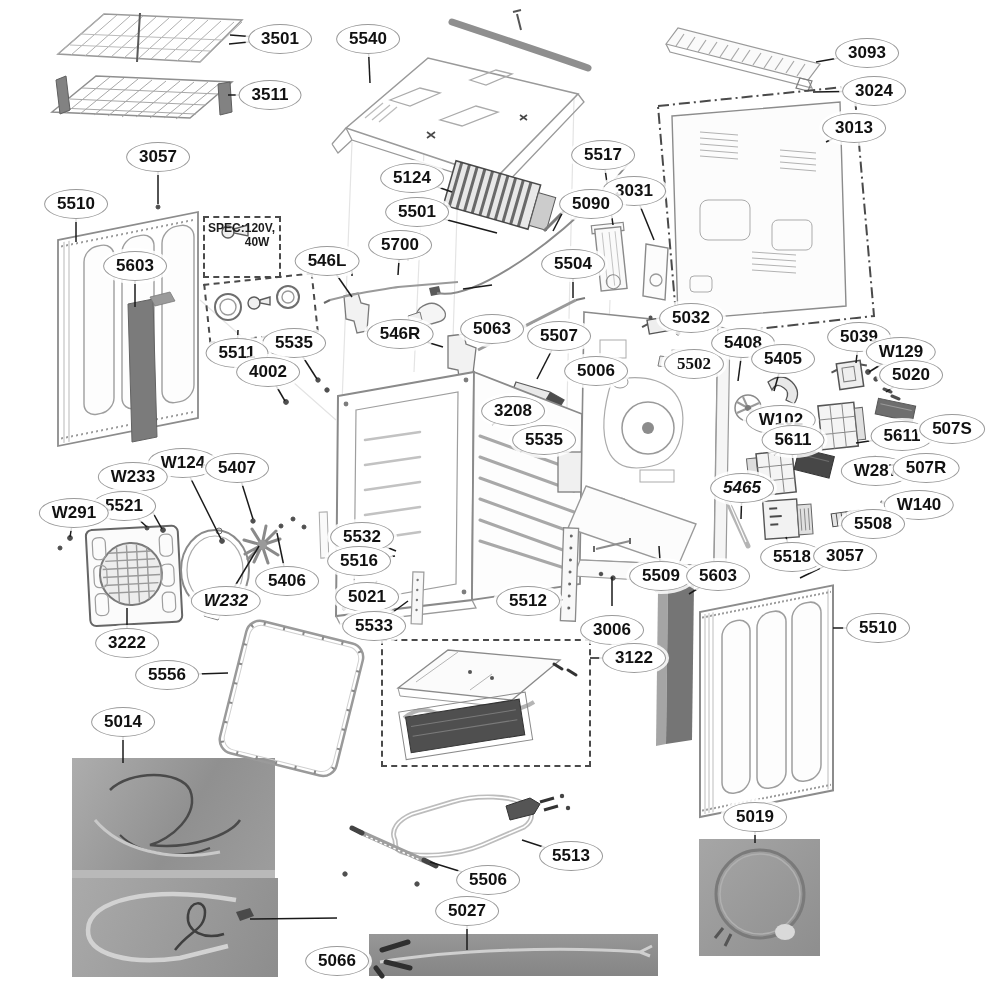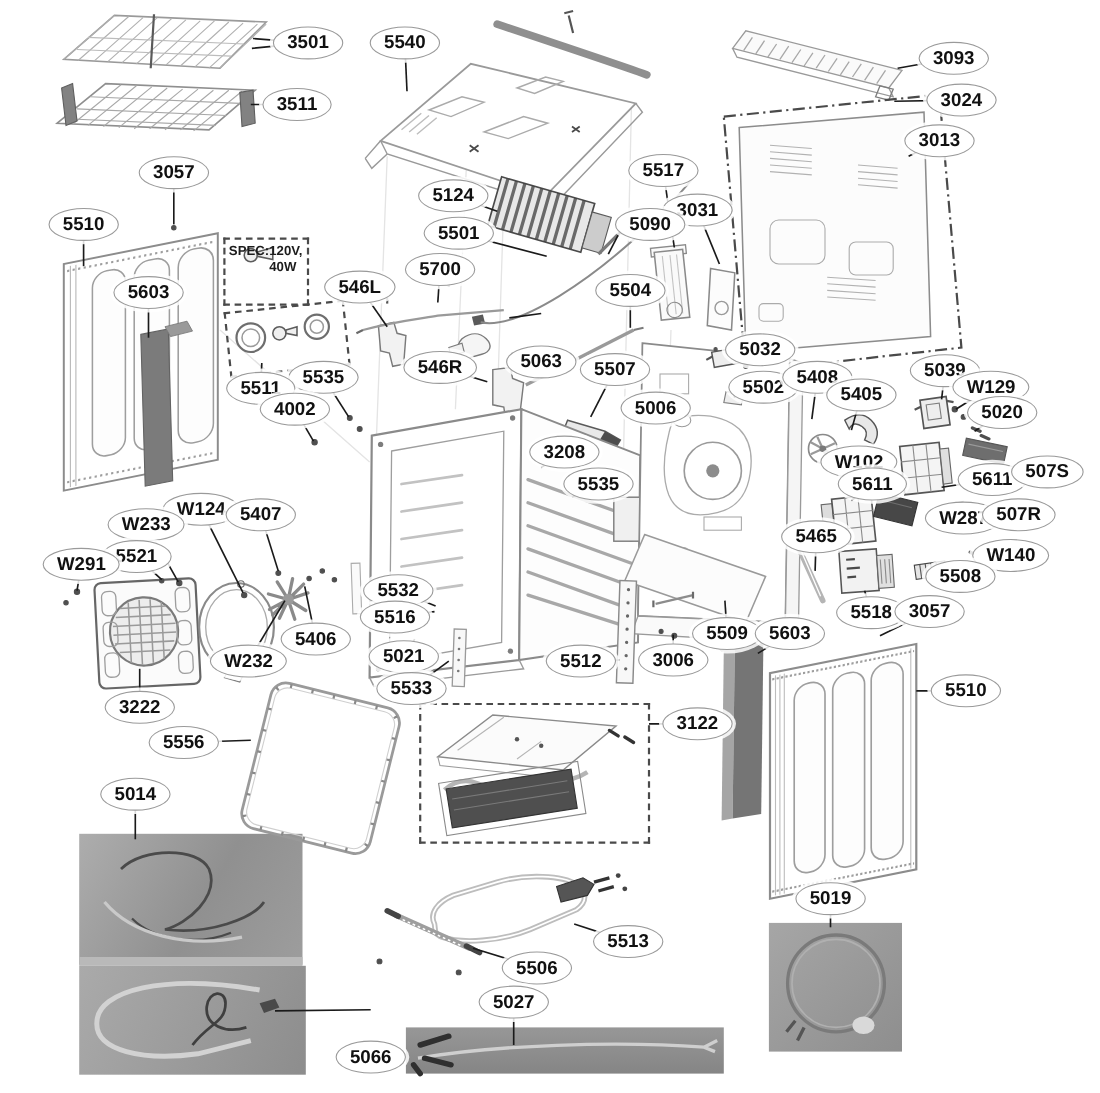--- a/index.html
+++ b/index.html
@@ -485,58 +485,58 @@
       <div class="callout" style="left: 634px; top: 191px;">3031</div>
       <div class="callout" style="left: 567px; top: 204px; margin-left: 24px;">5090</div>
       <div class="callout" style="left: 400px; top: 245px;">5700</div>
       <div class="callout" style="left: 327px; top: 261px;">546L</div>
       <div class="callout" style="left: 492px; top: 285px; margin-top: 44px;">5063</div>
       <div class="callout" style="left: 573px; top: 264px;">5504</div>
       <div class="callout" style="left: 400px; top: 334px;">546R</div>
       <div class="callout" style="left: 559px; top: 336px;">5507</div>
       <div class="callout" style="left: 596px; top: 371px;">5006</div>
       <div class="callout" style="left: 691px; top: 318px;">5032</div>
-      <div class="callout" style="left: 694px; top: 352px;">5502</div>
+      <div class="callout" style="left: 694px; top: 364px; font-family: Liberation Serif, serif;">5502</div>
       <div class="callout" style="left: 743px; top: 343px;">5408</div>
       <div class="callout" style="left: 783px; top: 359px;">5405</div>
       <div class="callout" style="left: 859px; top: 337px;">5039</div>
       <div class="callout" style="left: 901px; top: 352px;">W129</div>
       <div class="callout" style="left: 911px; top: 375px;">5020</div>
       <div class="callout" style="left: 781px; top: 420px;">W102</div>
       <div class="callout" style="left: 793px; top: 440px;">5611</div>
       <div class="callout" style="left: 902px; top: 436px;">5611</div>
       <div class="callout" style="left: 952px; top: 429px;">507S</div>
       <div class="callout" style="left: 876px; top: 471px;">W287</div>
       <div class="callout" style="left: 926px; top: 468px;">507R</div>
       <div class="callout" style="left: 919px; top: 505px;">W140</div>
       <div class="callout" style="left: 873px; top: 524px;">5508</div>
-      <div class="callout" style="left: 742px; top: 488px;">5465</div>
+      <div class="callout" style="left: 742px; top: 488px; font-style: italic;">5465</div>
       <div class="callout" style="left: 792px; top: 557px;">5518</div>
       <div class="callout" style="left: 845px; top: 556px;">3057</div>
       <div class="callout" style="left: 513px; top: 411px;">3208</div>
       <div class="callout" style="left: 544px; top: 440px;">5535</div>
       <div class="callout" style="left: 294px; top: 343px;">5535</div>
       <div class="callout" style="left: 237px; top: 353px;">5511</div>
       <div class="callout" style="left: 268px; top: 372px;">4002</div>
       <div class="callout" style="left: 183px; top: 463px;">W124</div>
       <div class="callout" style="left: 133px; top: 477px;">W233</div>
       <div class="callout" style="left: 237px; top: 468px;">5407</div>
       <div class="callout" style="left: 124px; top: 506px;">5521</div>
       <div class="callout" style="left: 74px; top: 513px;">W291</div>
       <div class="callout" style="left: 287px; top: 581px;">5406</div>
-      <div class="callout" style="left: 226px; top: 601px;">W232</div>
+      <div class="callout" style="left: 226px; top: 601px; font-style: italic;">W232</div>
       <div class="callout" style="left: 127px; top: 643px;">3222</div>
       <div class="callout" style="left: 362px; top: 537px;">5532</div>
       <div class="callout" style="left: 359px; top: 561px;">5516</div>
       <div class="callout" style="left: 367px; top: 597px;">5021</div>
       <div class="callout" style="left: 374px; top: 626px;">5533</div>
       <div class="callout" style="left: 528px; top: 601px;">5512</div>
       <div class="callout" style="left: 661px; top: 576px;">5509</div>
       <div class="callout" style="left: 718px; top: 576px;">5603</div>
-      <div class="callout" style="left: 612px; top: 600px;">3006</div>
+      <div class="callout" style="left: 612px; top: 630px;">3006</div>
       <div class="callout" style="left: 634px; top: 658px;">3122</div>
       <div class="callout" style="left: 167px; top: 675px;">5556</div>
       <div class="callout" style="left: 123px; top: 722px;">5014</div>
       <div class="callout" style="left: 337px; top: 918px; margin-top: 43px;">5066</div>
       <div class="callout" style="left: 878px; top: 628px;">5510</div>
       <div class="callout" style="left: 755px; top: 817px;">5019</div>
       <div class="callout" style="left: 571px; top: 856px;">5513</div>
       <div class="callout" style="left: 488px; top: 880px;">5506</div>
       <div class="callout" style="left: 467px; top: 911px;">5027</div>
     </div>

